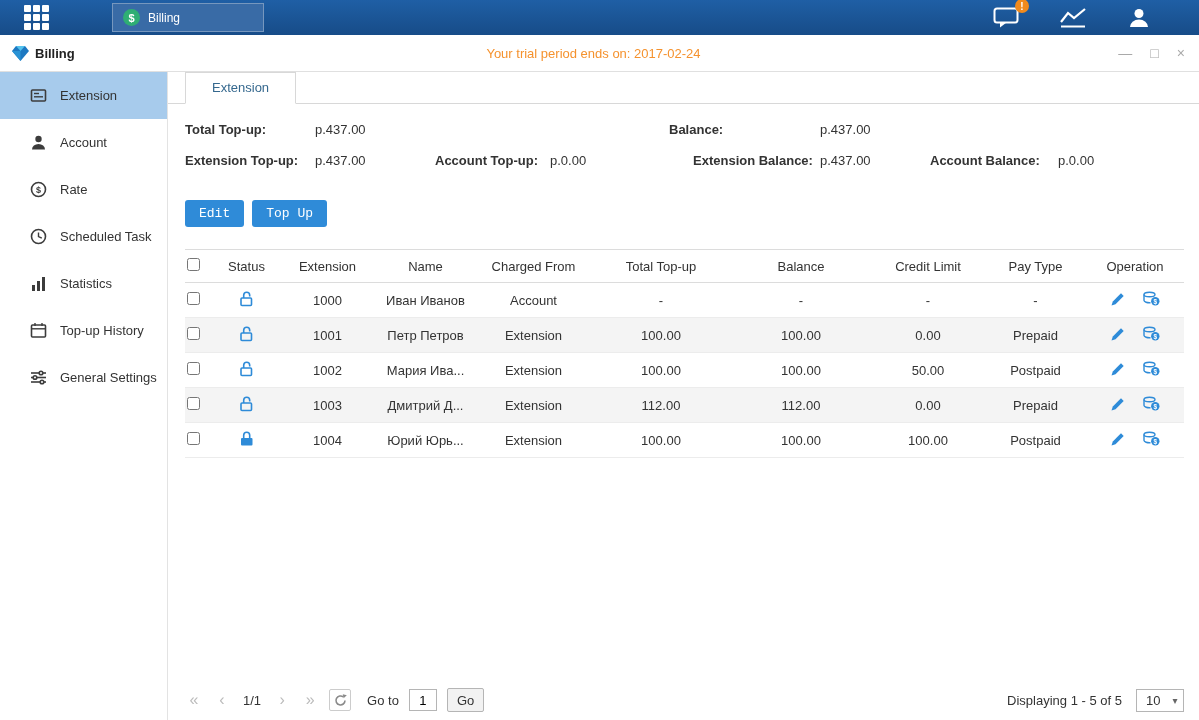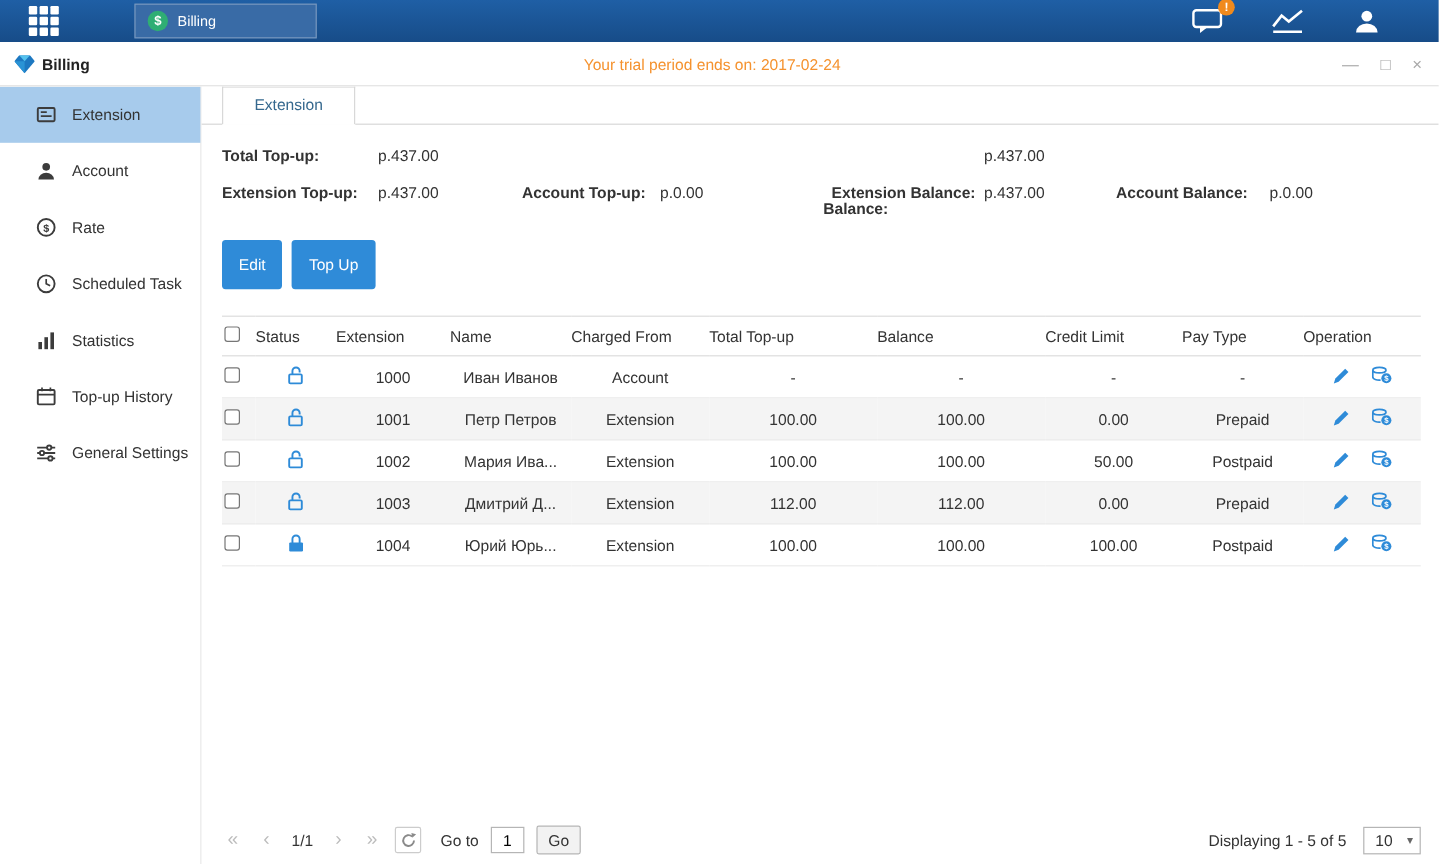--- a/index.html
+++ b/index.html
@@ -78,39 +78,39 @@
     margin-bottom: -1px; color: #35688e; font-size: 13px; cursor: pointer;
   }
 
   
   .summary { position: relative; height: 66px; margin-top: 12px; flex-shrink: 0; }
   .summary span { position: absolute; white-space: nowrap; }
   .lbl { font-weight: bold; color: #333; }
   .val { color: #333; }
   .r1 { top: 6px; } .r2 { top: 37px; }
   .p-total-l { left: 17px; text-align: right; }  .p-total-v { left: 147px; }
-  .p-bal-l   { left: 518px; margin-top: 44px; } .p-bal-v   { left: 652px; }
+  .p-bal-l   { left: 501px; } .p-bal-v   { left: 652px; }
   .p-extt-l  { left: 17px; }  .p-extt-v  { left: 147px; }
   .p-acct-l  { left: 267px; } .p-acct-v  { left: 382px; }
   .p-extb-l  { left: 525px; } .p-extb-v  { left: 652px; }
   .p-accb-l  { left: 762px; } .p-accb-v  { left: 890px; }
 
   
   .actions { margin: 18px 0 0 17px; display: flex; gap: 8px; flex-shrink: 0; }
   .btn-blue {
-    background: #2f8bd8; color: #fff; border: none; height: 41px;
+    background: #2f8bd8; color: #fff; border: none; height: 27px;
     padding: 0 14px; border-radius: 3px; font-size: 13px; cursor: pointer;
-    font-family: Liberation Sans, sans-serif;
+    font-family: Liberation Mono, monospace;
   }
 
   
   .ext-table { margin: 22px 15px 0 17px; border-collapse: collapse; table-layout: fixed; width: 999px; }
   .ext-table th {
     border-top: 1px solid #dcdcdc; border-bottom: 1px solid #dcdcdc;
-    height: 33px; font-weight: normal; color: #333; font-size: 13px; text-align: left;
+    height: 33px; font-weight: normal; color: #333; font-size: 13px; text-align: center;
   }
   .ext-table td { height: 35px; border-bottom: 1px solid #ececec; text-align: center; font-size: 13px; color: #333; }
   .ext-table tr.alt { background: #f4f4f4; }
   .ext-table .chk-cell { text-align: left; padding-left: 2px; }
   .ext-table input[type="checkbox"] { width: 13px; height: 13px; cursor: pointer; }
   .op-icons { display: inline-flex; gap: 18px; align-items: center; }
   .op-icons span { cursor: pointer; display: inline-flex; }
   .status-icon { display: inline-flex; }
 
   

